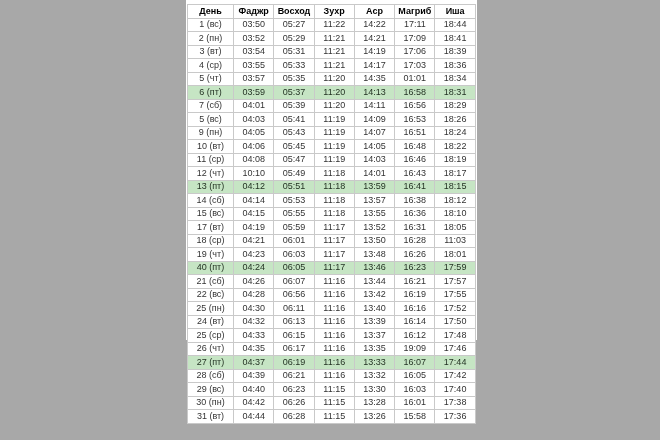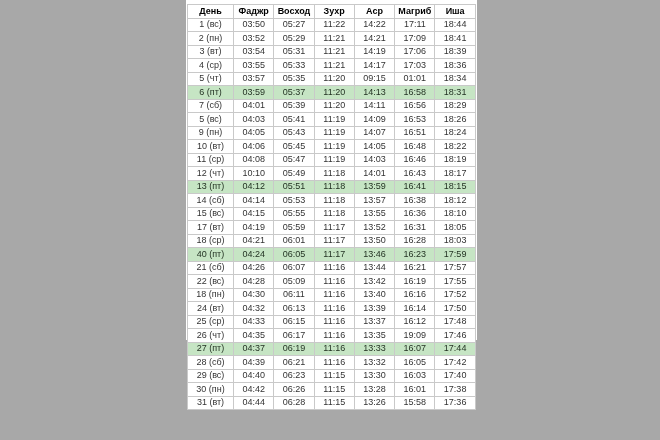--- a/index.html
+++ b/index.html
@@ -117,21 +117,21 @@
             <td>11:21</td>
             <td>14:17</td>
             <td>17:03</td>
             <td>18:36</td>
           </tr>
           <tr>
             <td>5 (чт)</td>
             <td>03:57</td>
             <td>05:35</td>
             <td>11:20</td>
-            <td>09:15</td>
+            <td>14:35</td>
             <td>01:01</td>
             <td>18:34</td>
           </tr>
           <tr class="hl">
             <td>6 (пт)</td>
             <td>03:59</td>
             <td>05:37</td>
             <td>11:20</td>
             <td>14:13</td>
             <td>16:58</td>
@@ -227,21 +227,30 @@
             <td>16:31</td>
             <td>18:05</td>
           </tr>
           <tr>
             <td>18 (ср)</td>
             <td>04:21</td>
             <td>06:01</td>
             <td>11:17</td>
             <td>13:50</td>
             <td>16:28</td>
-            <td>18:03</td>
+            <td>11:03</td>
+          </tr>
+          <tr>
+            <td>19 (чт)</td>
+            <td>04:23</td>
+            <td>06:03</td>
+            <td>11:17</td>
+            <td>13:48</td>
+            <td>16:26</td>
+            <td>18:01</td>
           </tr>
           <tr class="hl">
             <td>40 (пт)</td>
             <td>04:24</td>
             <td>06:05</td>
             <td>11:17</td>
             <td>13:46</td>
             <td>16:23</td>
             <td>17:59</td>
           </tr>
@@ -250,28 +259,28 @@
             <td>04:26</td>
             <td>06:07</td>
             <td>11:16</td>
             <td>13:44</td>
             <td>16:21</td>
             <td>17:57</td>
           </tr>
           <tr>
             <td>22 (вс)</td>
             <td>04:28</td>
-            <td>05:09</td>
+            <td>06:56</td>
             <td>11:16</td>
             <td>13:42</td>
             <td>16:19</td>
             <td>17:55</td>
           </tr>
           <tr>
-            <td>18 (пн)</td>
+            <td>25 (пн)</td>
             <td>04:30</td>
             <td>06:11</td>
             <td>11:16</td>
             <td>13:40</td>
             <td>16:16</td>
             <td>17:52</td>
           </tr>
           <tr>
             <td>24 (вт)</td>
             <td>04:32</td>

